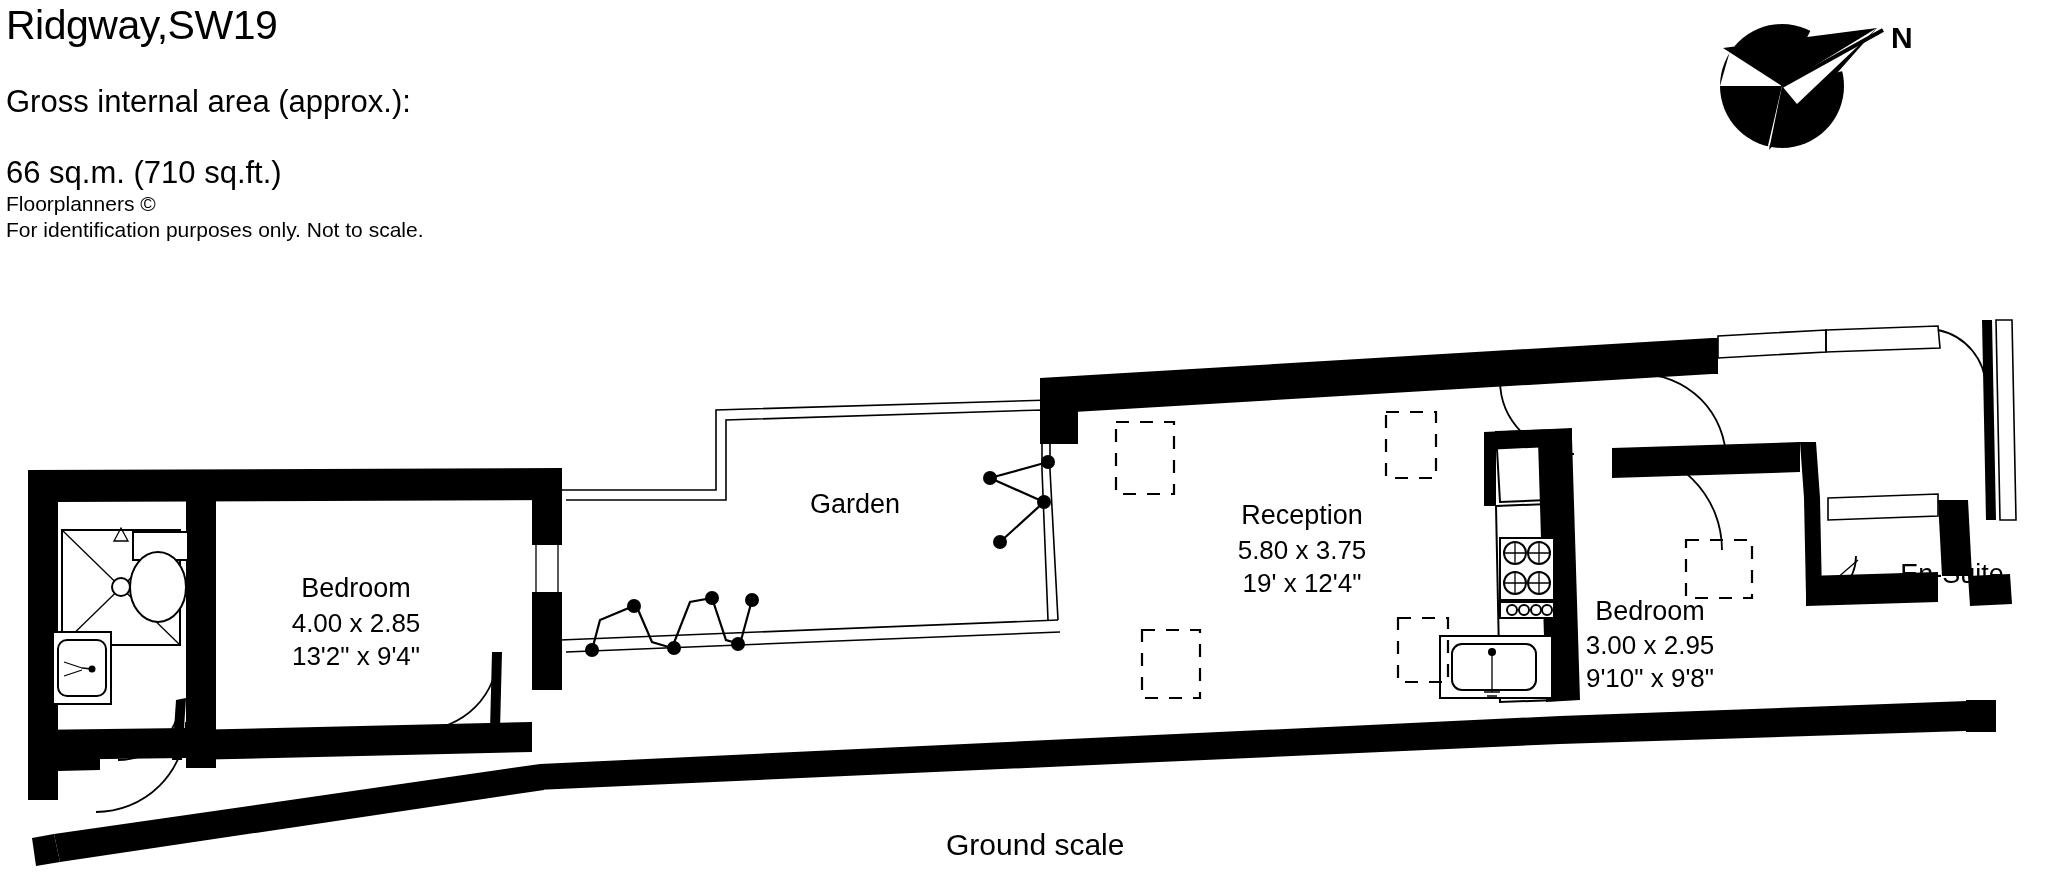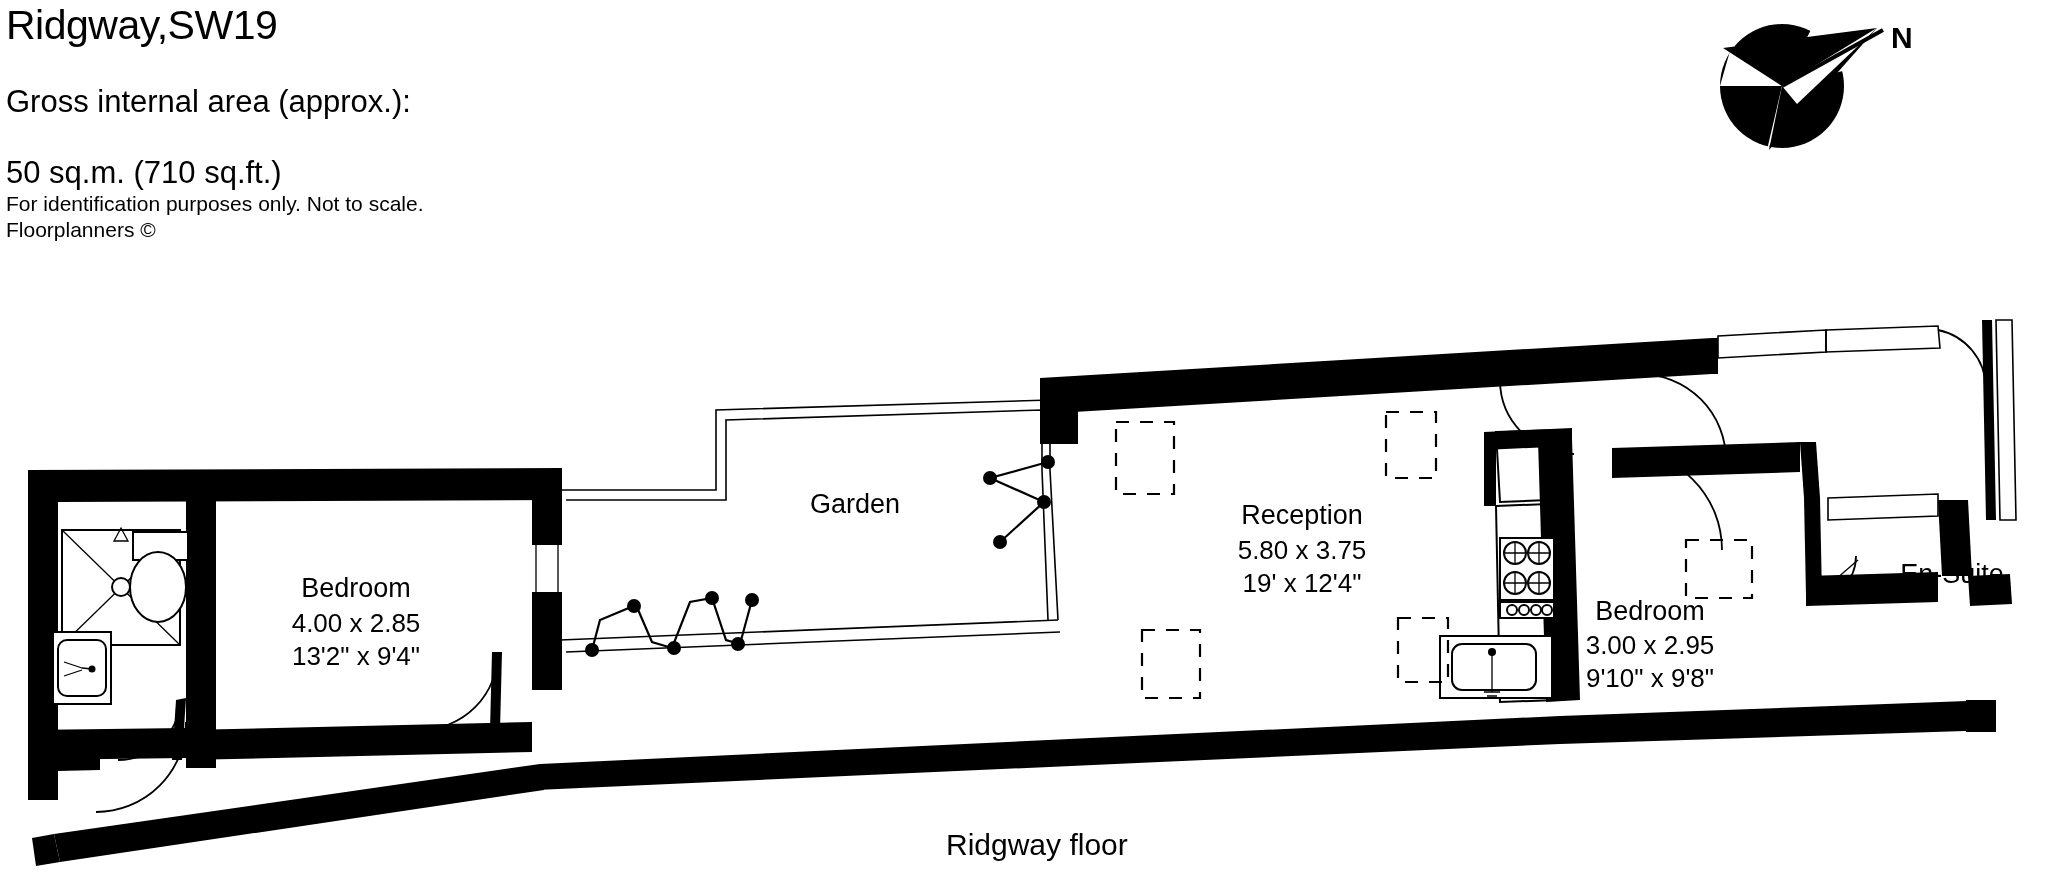--- a/index.html
+++ b/index.html
@@ -90,23 +90,23 @@
   .dot        { fill: #000000; }
 </style>
 </head>
 <body>
 
 <div id="floorplan-root">
 
   <div class="header-block">
     <div class="title-line">Ridgway,SW19</div>
     <div class="area-line">Gross internal area (approx.):</div>
-    <div class="area-line">50 sq.m. (710 sq.ft.)</div>
+    <div class="area-line">66 sq.m. (710 sq.ft.)</div>
+    <div class="small-line">Floorplanners ©</div>
     <div class="small-line">For identification purposes only. Not to scale.</div>
-    <div class="small-line">Floorplanners ©</div>
   </div>
 
   <div class="compass-wrap">
     <svg width="230" height="160" viewBox="0 0 230 160">
 
       <circle cx="77" cy="78" r="62" fill="#000000"></circle>
 
       <path d="M 77 78 L 15 78 L 27 36 Z" fill="#ffffff"></path>
 
       <path d="M 77 78 L 62 142 L 100 78 Z" fill="#ffffff"></path>
@@ -114,21 +114,21 @@
       <path d="M 77 78 L 112 10 L 150 60 Z" fill="#ffffff"></path>
 
       <path d="M 18 40 L 172 20 L 77 78 Z" fill="#000000"></path>
       <path d="M 77 78 L 172 20 L 64 142 Z" fill="#000000"></path>
       <path d="M 77 78 L 172 20 L 92 96 Z" fill="#ffffff"></path>
       <line x1="77" y1="78" x2="178" y2="22" stroke="#000000" stroke-width="4"></line>
       <text x="186" y="40" font-family="Liberation Sans, sans-serif" font-size="30" font-weight="bold" fill="#000000">N</text>
     </svg>
   </div>
 
-  <div class="floor-caption">Ridgway floor</div>
+  <div class="floor-caption">Ground scale</div>
 
   <svg id="plan-svg" width="2048" height="894" viewBox="0 0 2048 894">
 
     <g>
 
       <path class="wall" d="M 28 470 L 562 468 L 562 500 L 58 502 L 58 470 Z"></path>
 
       <path class="wall" d="M 28 470 L 58 470 L 58 784 L 28 786 Z"></path>
 
       <path class="wall" d="M 186 500 L 216 500 L 216 768 L 186 768 Z"></path>

